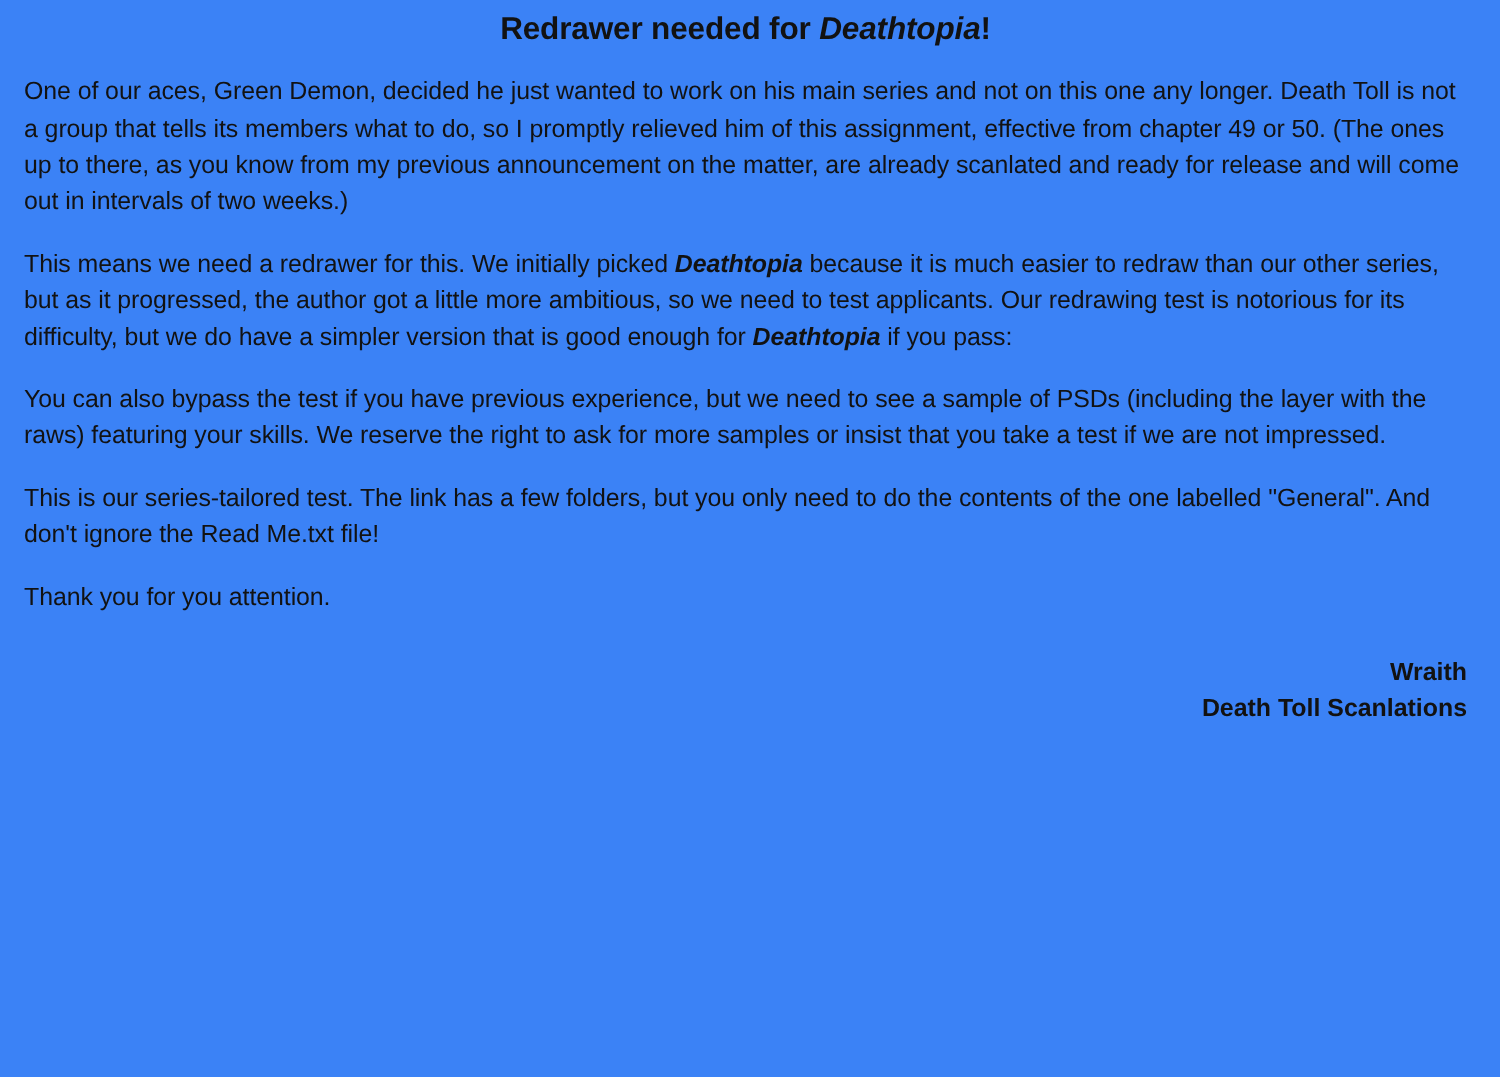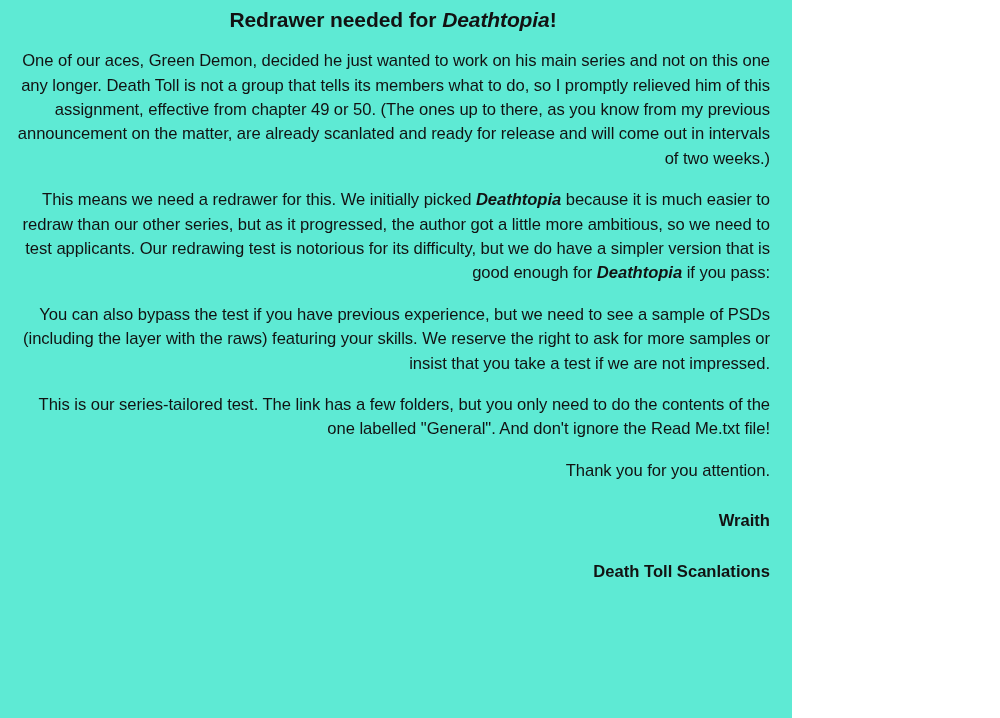--- a/index.html
+++ b/index.html
@@ -9,41 +9,41 @@
   }
   body {
     width: 1000px;
     height: 718px;
     font-family: "Liberation Sans", sans-serif;
     color: #121212;
     -webkit-font-smoothing: antialiased;
   }
   .page {
     box-sizing: border-box;
-    width: 792px;
+    width: 1000px;
     height: 718px;
     padding: 6px 22px 0 16px;
-    background: #5eead4;
+    background: #3b82f6;
   }
   .doc-title {
     text-align: center;
     font-size: 21px;
     font-weight: bold;
     line-height: 1.3;
     margin: 0 0 16px 0;
     letter-spacing: -0.1px;
   }
   .doc-title em {
     font-style: italic;
   }
   p.para {
     font-size: 16.6px;
     line-height: 1.47;
     margin: 0 0 17px 0;
-    text-align: right;
+    text-align: left;
     letter-spacing: -0.05px;
   }
   p.para.last-body {
     margin-bottom: 20px;
   }
   .para em {
     font-style: italic;
     font-weight: bold;
   }
   .link-line {
@@ -58,21 +58,20 @@
     text-align: right;
     font-size: 16.6px;
     line-height: 1.47;
     margin: 0;
     font-weight: bold;
   }
   .sig-name {
     margin-top: 26px;
   }
   .sig-group {
-    margin-top: 26px;
   }
 </style>
 </head>
 <body>
 
 <div class="page">
 
   <h1 class="doc-title">
     <span>Redrawer needed for </span><em>Deathtopia</em><span>!</span>
   </h1>

